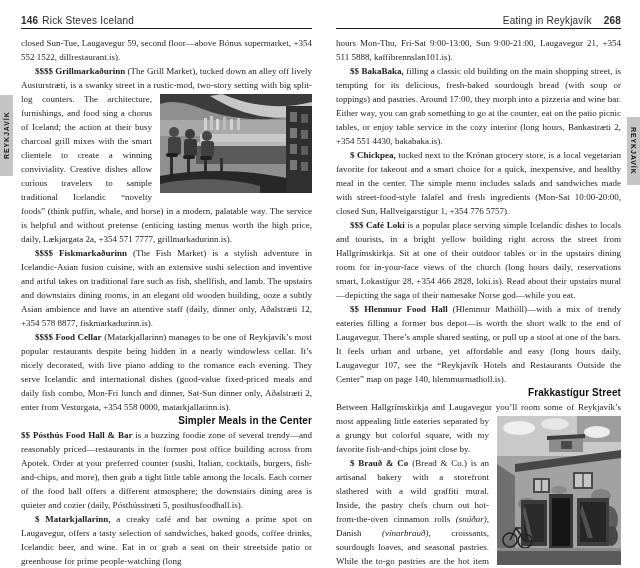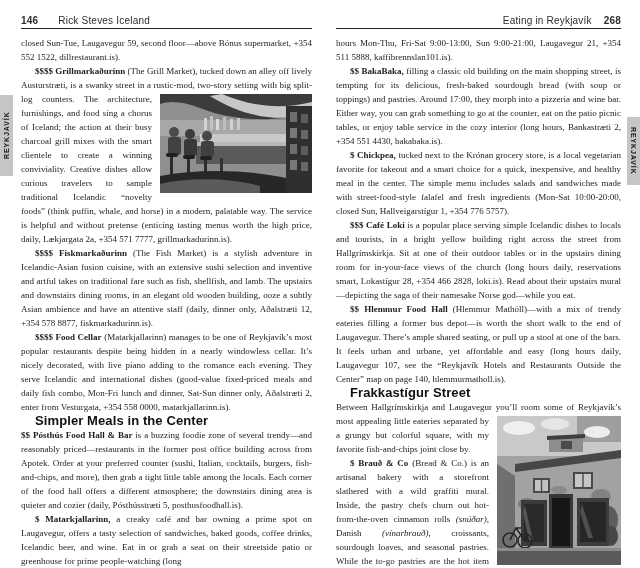--- a/index.html
+++ b/index.html
@@ -10,35 +10,35 @@
   }
   .page { position:absolute; top:0; }
   .page-left  { left:21px;  width:291px; }
   .page-right { left:336px; width:285px; }
 
   .runhead {
     font-family:"Liberation Sans", sans-serif; font-size:10px; color:#2e2e2e;
     display:flex; align-items:baseline; margin-top:15px; letter-spacing:0.2px;
   }
   .runhead .pagenum { font-weight:bold; }
-  .runhead-left .title { margin-left:20px; }
+  .runhead-left .title { margin-left:4px; }
   .runhead-right { justify-content:flex-end; }
   .runhead-right .title { font-weight:normal; margin-right:12px; }
   .runrule { border-bottom:1.3px solid #222; margin-top:2px; margin-bottom:7px; }
 
   .body-text { font-size:9px; line-height:14px; text-align:justify; }
   .body-text p { margin:0; text-indent:14px; }
   .body-text p.noindent { text-indent:0; }
   .lead { font-weight:bold; }
   .ital { font-style:italic; }
 
   .sec-heading {
-    font-family:"Liberation Sans", sans-serif; font-weight:bold; font-size:13px;
+    font-family:"Liberation Sans", sans-serif; font-weight:bold; font-size:10px;
     color:#101010; margin:9px 0 2.5px 0; text-indent:0; letter-spacing:0.1px;
-    text-align:left;
+    text-align:right;
   }
 
   .photo-float { float:right; margin:2px 0 4px 8px; line-height:0; }
   .photo-float svg { display:block; }
 
   .margin-tab {
     position:absolute; width:13px; background:#c5c5c5; color:#141414;
     font-family:"Liberation Sans", sans-serif; font-weight:bold; font-size:7px;
     letter-spacing:0.9px; display:flex; align-items:center; justify-content:center;
     writing-mode:vertical-rl; text-orientation:mixed;

